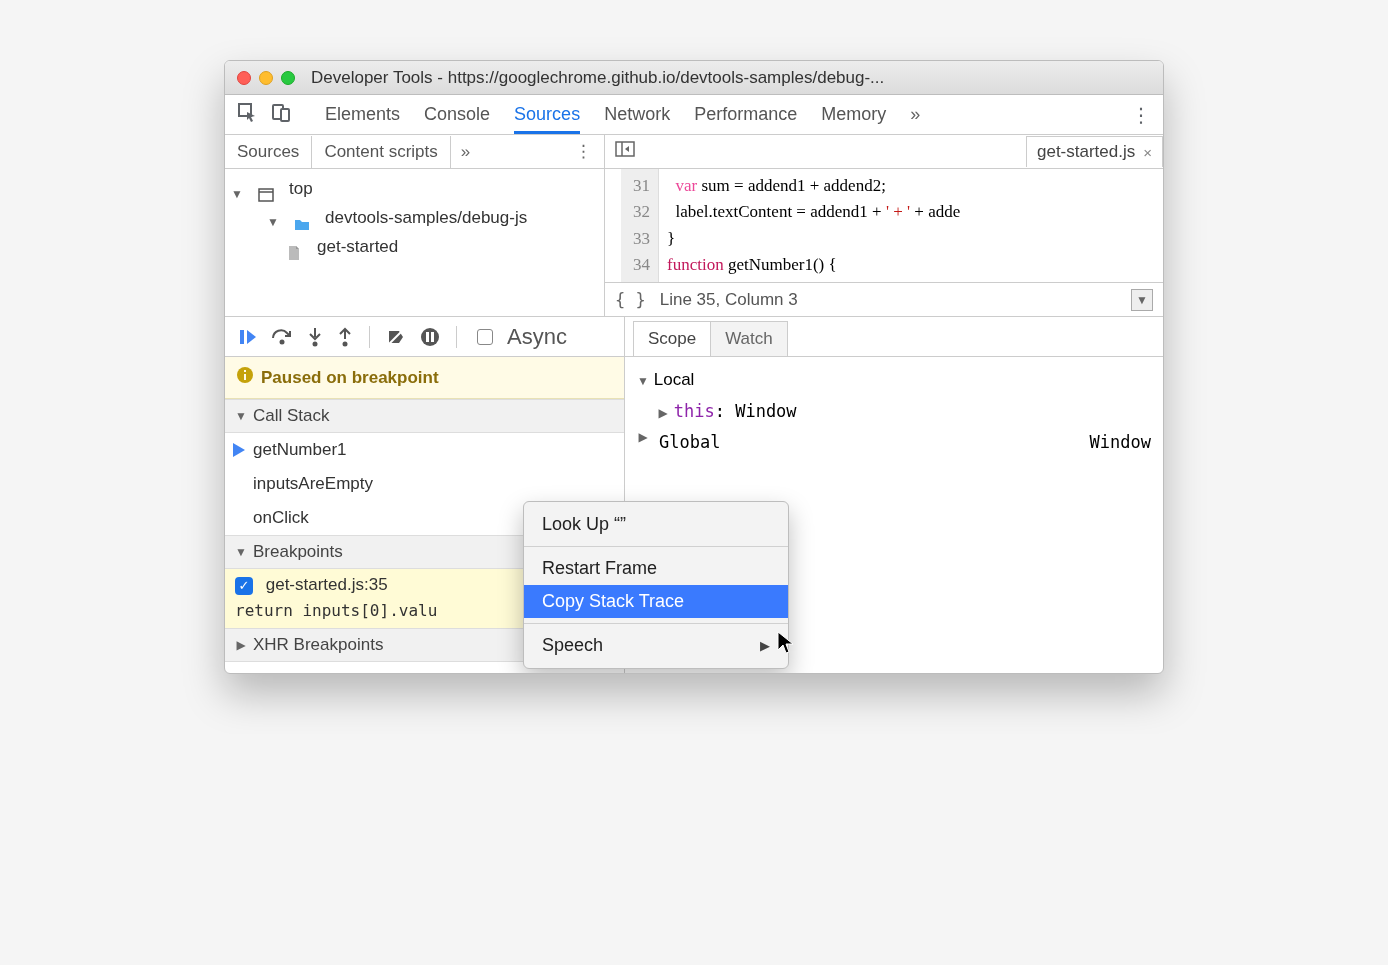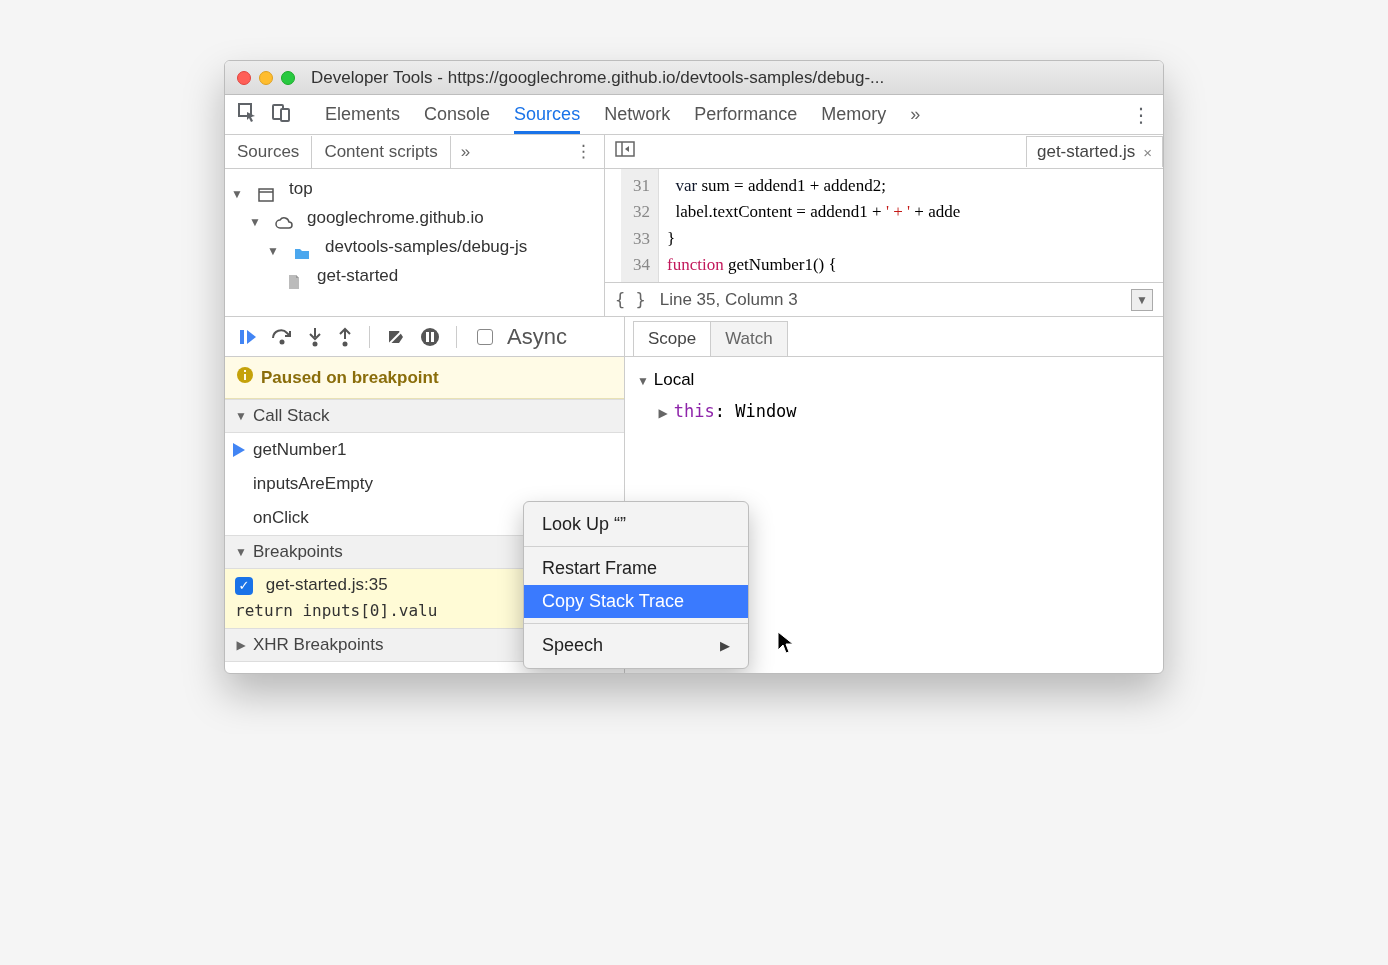--- a/index.html
+++ b/index.html
@@ -132,21 +132,21 @@
   }
   .gutter {
     background:#eee;
     color:#888;
     text-align:right;
     padding: 4px 8px 4px 12px;
     line-height:1.55;
     border-right:1px solid #ddd;
   }
   .codelines { padding:4px 8px; line-height:1.55; white-space:pre; overflow:hidden;}
-  .kw{color:#0f172a;}
+  .kw{color:#ec4899;}
   .str{color:#c41a16;}
   .fn{color:#c2185b;}
   .status {
     height:34px;
     border-top:1px solid #ccc;
     display:flex;
     align-items:center;
     padding:0 10px;
     font-size:17px;
     color:#555;
@@ -262,21 +262,21 @@
   }
   .scope-body .mono{font-family:Menlo,monospace;}
   .scope-body .prop{color:#8e24aa;}
   .scope-body .rowflex{display:flex;gap:10px;}
   .scope-body .valright{margin-left:auto;text-align:right;}
   
   .ctxmenu{
     position:absolute;
     left: 298px;
     top: 440px;
-    width: 226px;
+    width: 266px;
     background:#f3f3f3;
     border:1px solid #bdbdbd;
     border-radius:6px;
     box-shadow: 0 10px 25px rgba(0,0,0,0.25);
     padding:6px 0;
     font-size:18px;
     color:#222;
     z-index: 20;
   }
   .ctxmenu .mitem{
@@ -348,29 +348,20 @@
         <div class="tree-row">
           <span class="tri open"></span>
           <span class="ic">
             <svg width="16" height="14" viewBox="0 0 16 14">
                 <rect x="1" y="1" width="14" height="12" fill="none" stroke="#555" stroke-width="1.5"></rect>
                 <line x1="1" y1="4" x2="15" y2="4" stroke="#555" stroke-width="1.5"></line>
               </svg>
           </span>
           <span>top</span>
         </div>
-        <div class="tree-row indent1">
-          <span class="tri open"></span>
-          <span class="ic">
-            <svg width="18" height="14" viewBox="0 0 18 14">
-                <path d="M5 11a4 4 0 010-8 5 5 0 019 2 3 3 0 010 6H5z" fill="none" stroke="#555" stroke-width="1.5"></path>
-              </svg>
-          </span>
-          <span>googlechrome.github.io</span>
-        </div>
         <div class="tree-row indent2">
           <span class="tri open"></span>
           <span class="ic">
             <svg width="16" height="14" viewBox="0 0 16 14">
                 <path d="M1 3h5l2 2h7v8H1z" fill="#4ba7ee"></path>
               </svg>
           </span>
           <span>devtools-samples/debug-js</span>
         </div>
         <div class="tree-row indent3">
@@ -512,20 +503,25 @@
       </div>
       <div class="scope-body">
         <div>
           <span class="tri open"></span>
           <span>Local</span>
         </div>
         <div style="padding-left:20px">
           <span class="tri closed"></span>
           <span class="mono"><span class="prop">this</span>: <span>Window</span></span>
         </div>
+        <div class="rowflex">
+          <span class="tri closed"></span>
+          <span class="mono">Global</span>
+          <span class="mono valright">Window</span>
+        </div>
       </div>
     </div>
   </div>
 
   <div class="ctxmenu">
     <div class="mitem">
         <span>Look Up “”</span>
       </div>
     <div class="sep"></div>
     <div class="mitem">

